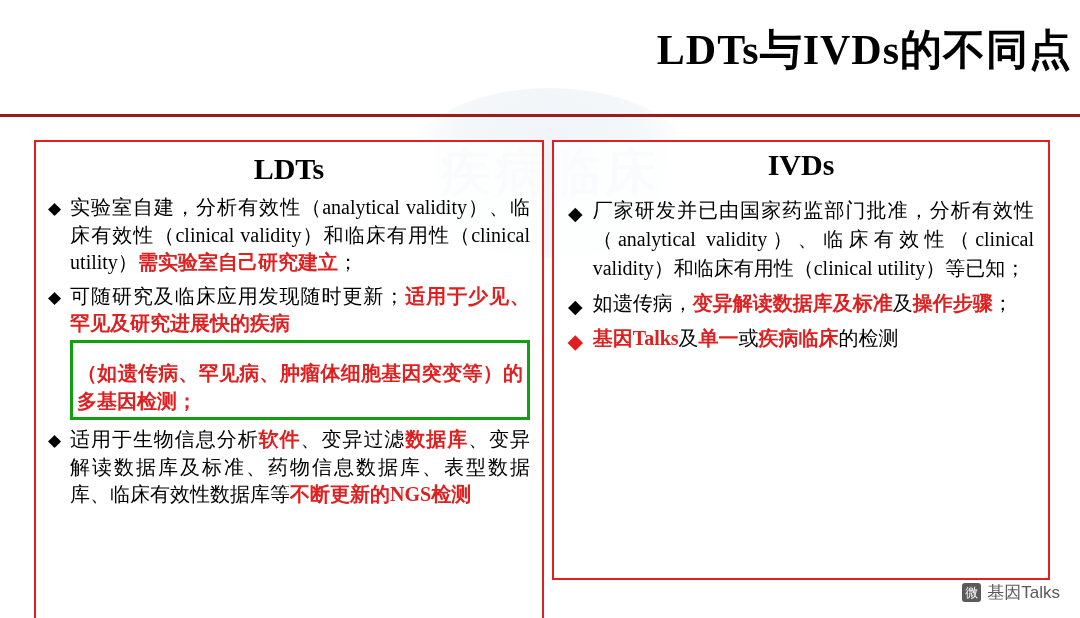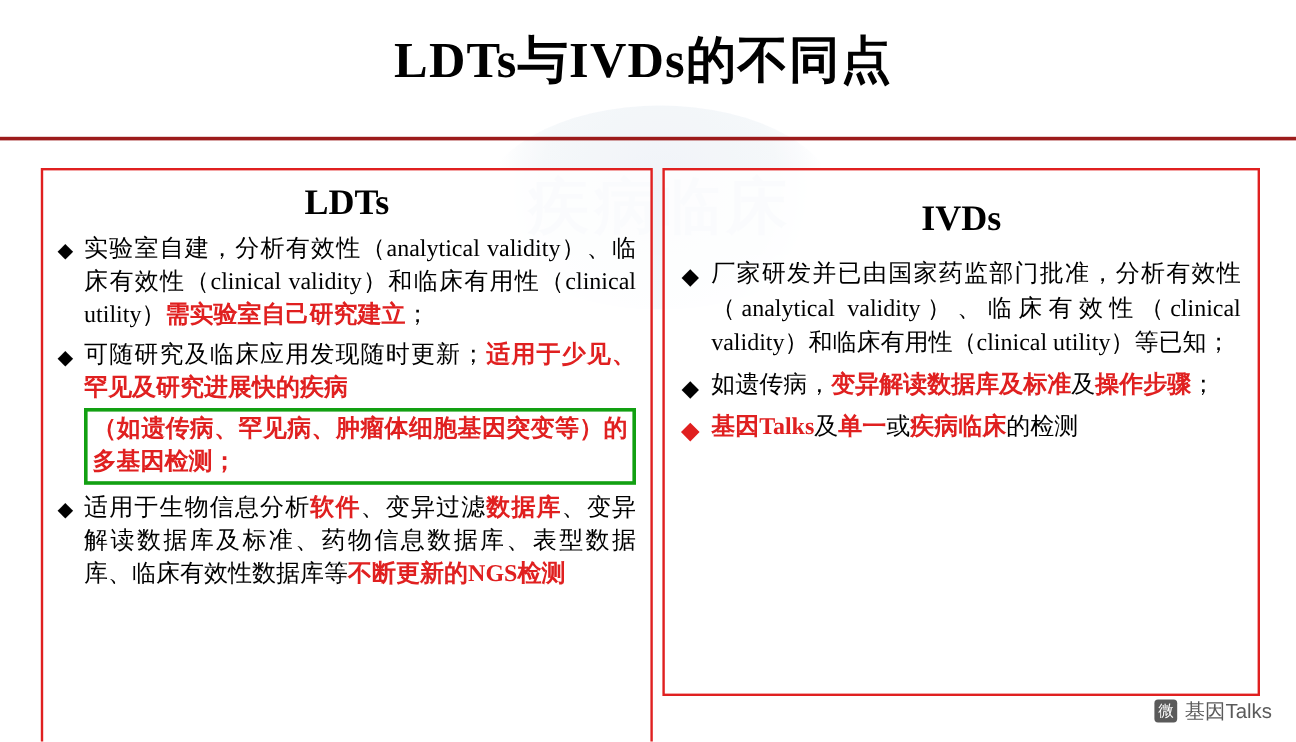--- a/index.html
+++ b/index.html
@@ -36,21 +36,21 @@
     letter-spacing: 4px;
     overflow: hidden;
     z-index: 0;
     opacity: 0.85;
   }
   .title {
     position: absolute;
     top: 22px;
     left: 0;
     width: 1072px;
-    text-align: center;
+    text-align: right;
     font-size: 42px;
     font-weight: bold;
     color: #000000;
     letter-spacing: 1px;
     z-index: 3;
   }
   .title-rule {
     position: absolute;
     top: 114px;
     left: 0;
@@ -70,21 +70,21 @@
   .panel-left {
     left: 34px;
     width: 510px;
     height: 548px;
     padding: 10px 12px 8px 12px;
   }
   .panel-right {
     left: 552px;
     width: 498px;
     height: 440px;
-    padding: 24px 14px 8px 14px;
+    padding: 6px 14px 8px 14px;
   }
   .panel-title {
     text-align: center;
     font-size: 30px;
     font-weight: bold;
     color: #000000;
     margin-bottom: 8px;
   }
   .panel-right .panel-title {
     margin-bottom: 14px;
@@ -120,21 +120,21 @@
   .panel-right .bullet-text {
     font-size: 20px;
     line-height: 1.45;
   }
   .red {
     color: #e02020;
     font-weight: bold;
   }
   .boxed {
     border: 3px solid #12a012;
-    padding: 1px 4px 2px 4px;
+    padding: 17px 4px 2px 4px;
     margin-top: 2px;
     display: block;
   }
   .item-3 {
     margin-top: 2px;
   }
   .footer-logo {
     position: absolute;
     right: 20px;
     bottom: 14px;

